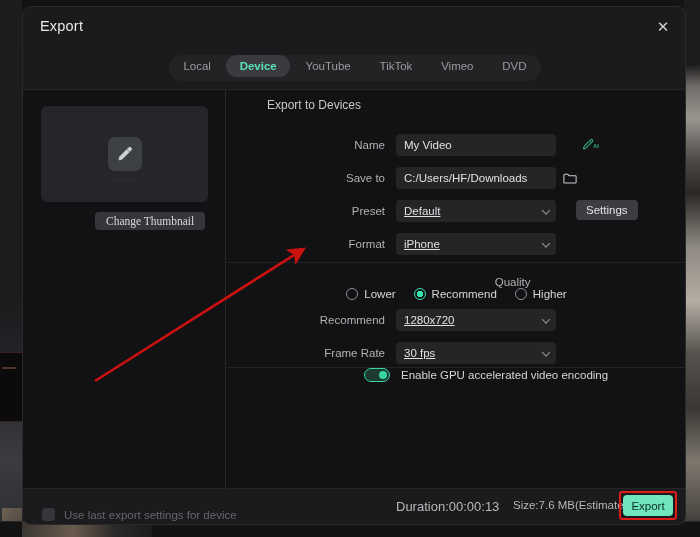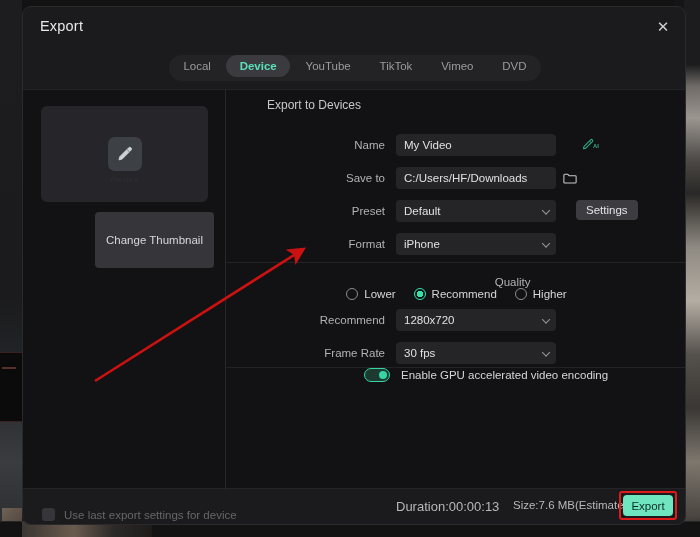--- a/index.html
+++ b/index.html
@@ -120,23 +120,23 @@
     width: 34px; height: 34px; border-radius: 7px;
     background: #3d4045;
     display: flex; align-items: center; justify-content: center;
   }
   .thumb-caption {
     position: absolute; left: 0; right: 0; top: 70px;
     text-align: center; font-size: 7px; color: #2f3034; letter-spacing: .5px;
   }
   .change-thumb-btn {
     position: absolute; left: 72px; top: 122px;
-    padding: 22px 11px; border-radius: 4px;
+    padding: 3px 11px; border-radius: 4px;
     background: #36363a; color: #d8d8da; font-size: 11.5px;
-    cursor: pointer; white-space: nowrap;
+    cursor: pointer; white-space: nowrap; font-family: Liberation Serif, serif;
   }
 
   
   .form-panel { position: absolute; left: 203px; top: 0; width: 461px; height: 400px; }
   .section-title {
     position: absolute; left: 41px; top: 8px;
     font-size: 12px; color: #c8c8ca;
   }
 
   .row { position: absolute; left: 0; width: 461px; height: 22px; display: flex; align-items: center; }
@@ -145,21 +145,21 @@
     font-size: 11.5px; color: #b2b2b5;
   }
   .field {
     width: 160px; height: 22px;
     background: #252528; border-radius: 4px;
     display: flex; align-items: center;
     padding: 0 8px; position: relative;
     font-size: 11.5px; color: #e0e0e2;
     cursor: text;
   }
-  .field.select { cursor: pointer; }
+  .field.select { cursor: pointer; text-decoration: underline; }
   .chev {
     position: absolute; right: 7px; top: 50%; transform: translateY(-60%) rotate(45deg);
     width: 6px; height: 6px;
     border-right: 1.4px solid #9a9a9d; border-bottom: 1.4px solid #9a9a9d;
   }
   .folder-ico { position: absolute; right: 6px; top: 4px; }
 
   .ai-btn {
     position: absolute; left: 352px; top: 0; width: 24px; height: 22px;
     display: flex; align-items: center; justify-content: center; cursor: pointer;

